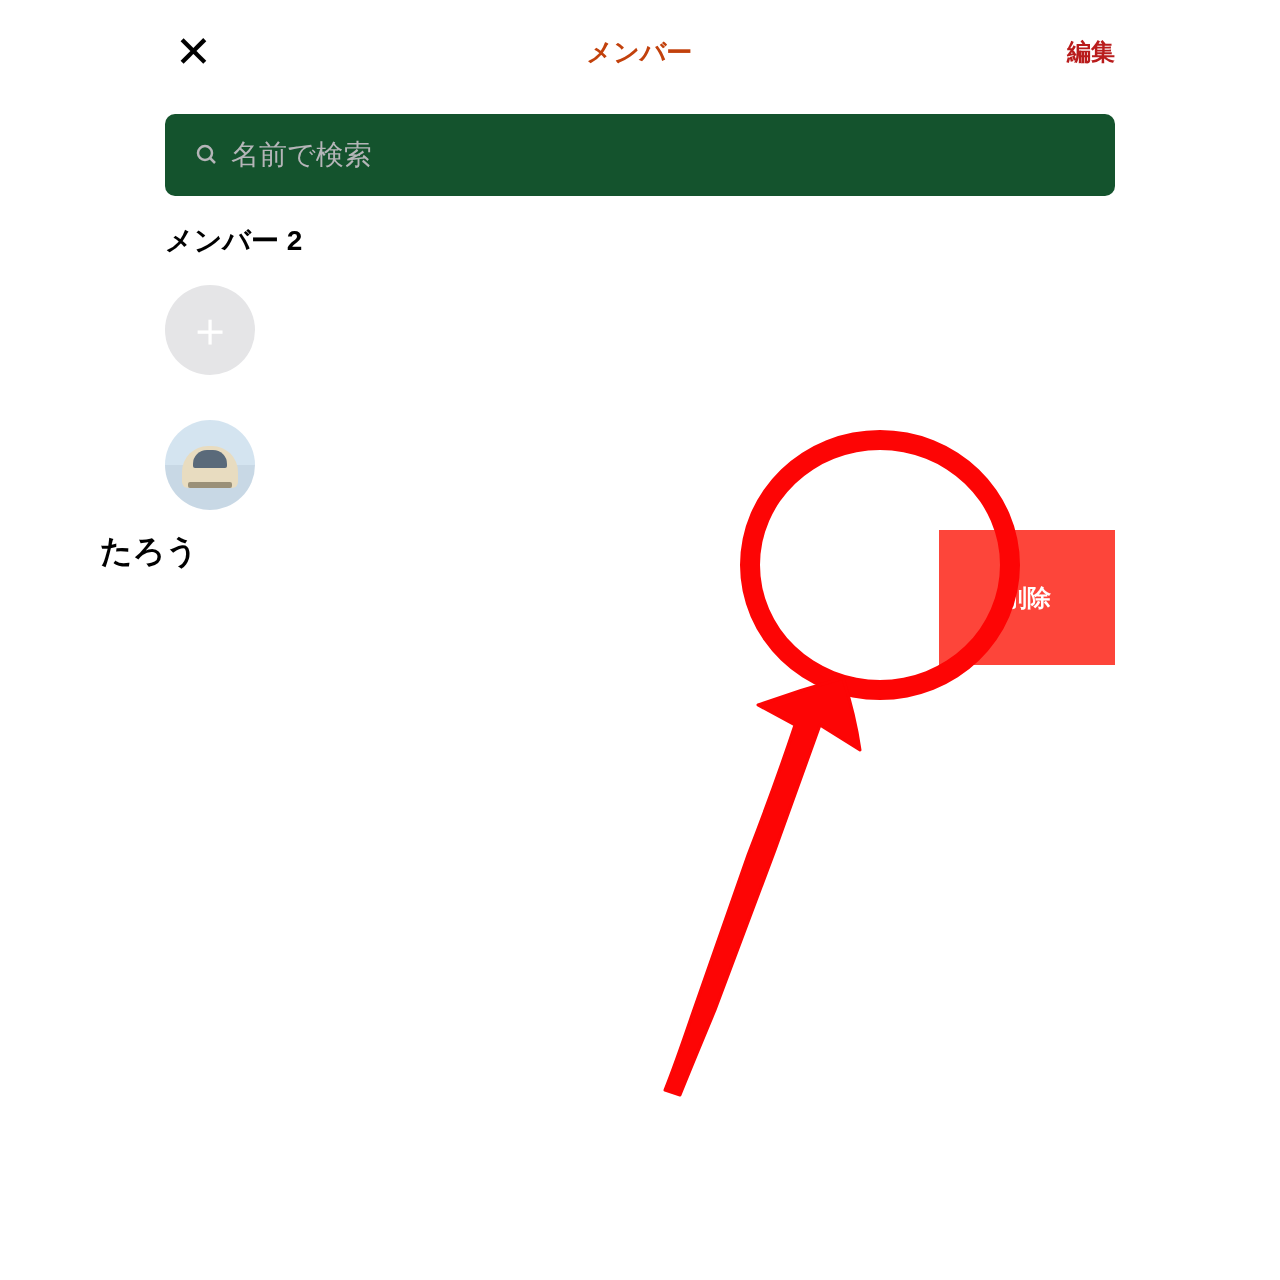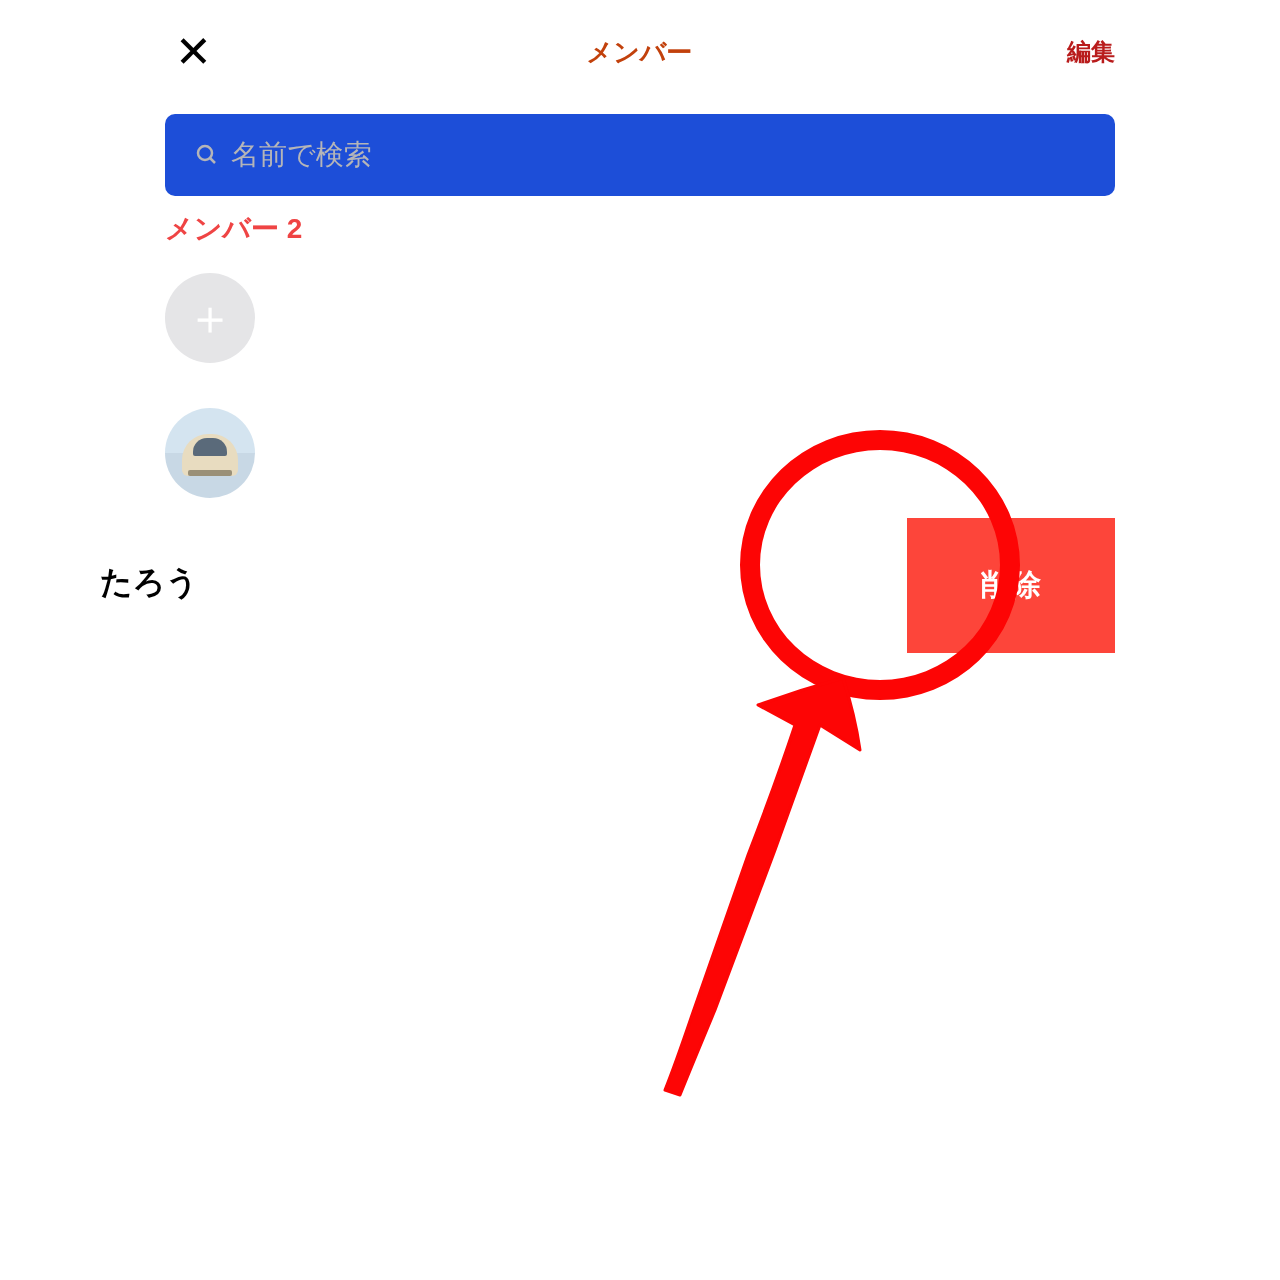--- a/index.html
+++ b/index.html
@@ -33,42 +33,42 @@
       color: #c2410c;
     }
     .edit-button {
       font-size: 24px;
       font-weight: 700;
       color: #b91c1c;
       cursor: pointer;
     }
     .search-bar {
       margin: 10px 165px 0 165px;
-      background: #1d4ed8;
+      background: #14532d;
       border-radius: 10px;
       padding: 22px 30px;
       display: flex;
       align-items: center;
       gap: 12px;
       font-family: Liberation Serif, serif;
     }
     .search-icon {
       width: 24px;
       height: 24px;
       color: #b5b5b8;
     }
     .search-placeholder {
       font-size: 28px;
       color: #b5b5b8;
     }
     .section-header {
-      margin: 14px 0 0 165px;
+      margin: 26px 0 0 165px;
       font-size: 28px;
       font-weight: 700;
-      color: #ef4444;
+      color: #000000;
     }
     .member-row {
       display: flex;
       align-items: center;
       padding: 25px 0 25px 165px;
       gap: 35px;
     }
     .avatar-circle {
       width: 90px;
       height: 90px;
@@ -125,21 +125,21 @@
       position: absolute;
       width: 44px;
       height: 6px;
       background: #9a9078;
       bottom: 0px;
       left: 6px;
       border-radius: 2px;
     }
     .swiped-row {
       display: flex;
-      align-items: center;
+      align-items: flex-start;
       position: relative;
       margin-top: 20px;
       gap: 12px;
     }
     .swiped-content {
       display: flex;
       flex-direction: column;
       padding-left: 100px;
       flex: 1;
     }
@@ -147,28 +147,28 @@
       font-size: 32px;
       font-weight: 700;
       color: #000;
       margin-bottom: 6px;
     }
     .member-status {
       font-size: 27px;
       color: #909095;
     }
     .delete-button {
-      width: 208px;
+      width: 176px;
       height: 135px;
       background: #fd453a;
       display: flex;
       align-items: center;
       justify-content: center;
       color: #ffffff;
-      font-size: 30px;
+      font-size: 24px;
       font-weight: 600;
       cursor: pointer;
       margin-right: 165px;
     }
     .annotation-circle {
       position: absolute;
       width: 280px;
       height: 270px;
       border: 20px solid #fd0505;
       border-radius: 50%;

